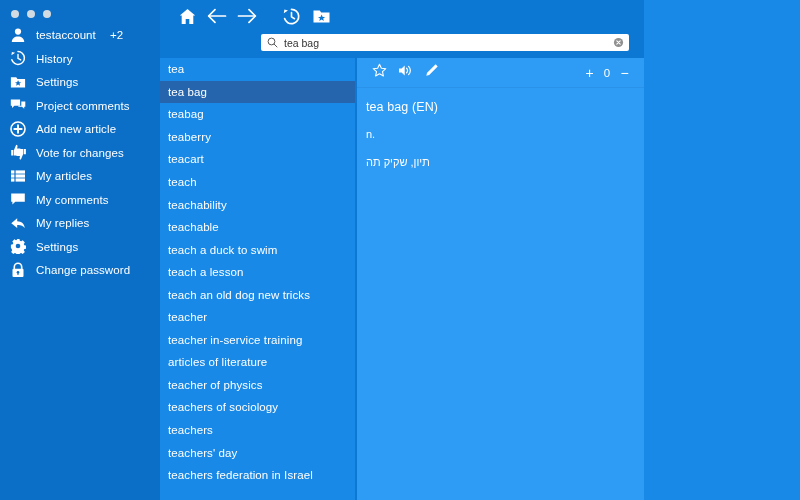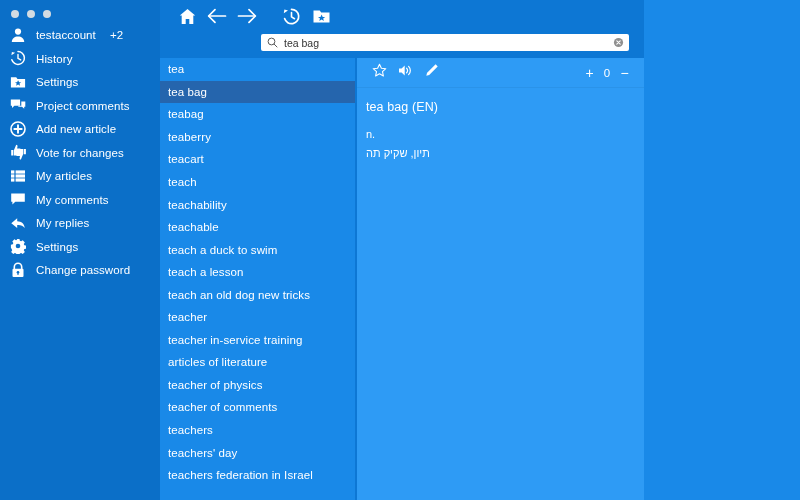--- a/index.html
+++ b/index.html
@@ -83,21 +83,21 @@
   .ct-spacer { flex:1; }
   .vote-btn {
     min-width:19px; height:24px; display:flex; align-items:center; justify-content:center;
     color:#fff; font-size:14px; cursor:default;
   }
   .vote-count { color:#ffffff; font-size:11.5px; min-width:16px; text-align:center; }
 
   #article { padding:12px 0 0 9px; }
   .art-title { color:#ffffff; font-size:12.5px; letter-spacing:.1px; }
   .art-pos { color:#ffffff; font-size:11px; margin-top:14px; }
-  .art-trans { color:#ffffff; font-size:11px; margin-top:7px; direction:rtl; text-align:left; }
+  .art-trans { color:#ffffff; font-size:11px; margin-top:16px; direction:rtl; text-align:left; }
 </style>
 </head>
 <body>
 
 <div id="app">
 
   <div id="sidebar">
 
     <div class="win-dots">
       <span class="win-dot"></span>
@@ -301,21 +301,21 @@
           <div class="word-row">teach</div>
           <div class="word-row">teachability</div>
           <div class="word-row">teachable</div>
           <div class="word-row">teach a duck to swim</div>
           <div class="word-row">teach a lesson</div>
           <div class="word-row">teach an old dog new tricks</div>
           <div class="word-row">teacher</div>
           <div class="word-row">teacher in-service training</div>
           <div class="word-row">articles of literature</div>
           <div class="word-row">teacher of physics</div>
-          <div class="word-row">teacher of comments</div>
+          <div class="word-row">teachers of sociology</div>
           <div class="word-row">teachers</div>
           <div class="word-row">teachers' day</div>
           <div class="word-row">teachers federation in Israel</div>
         </div>
 
       <div id="divider"></div>
 
       <div id="content">
         <div id="content-toolbar">
           <div class="ct-btn">

